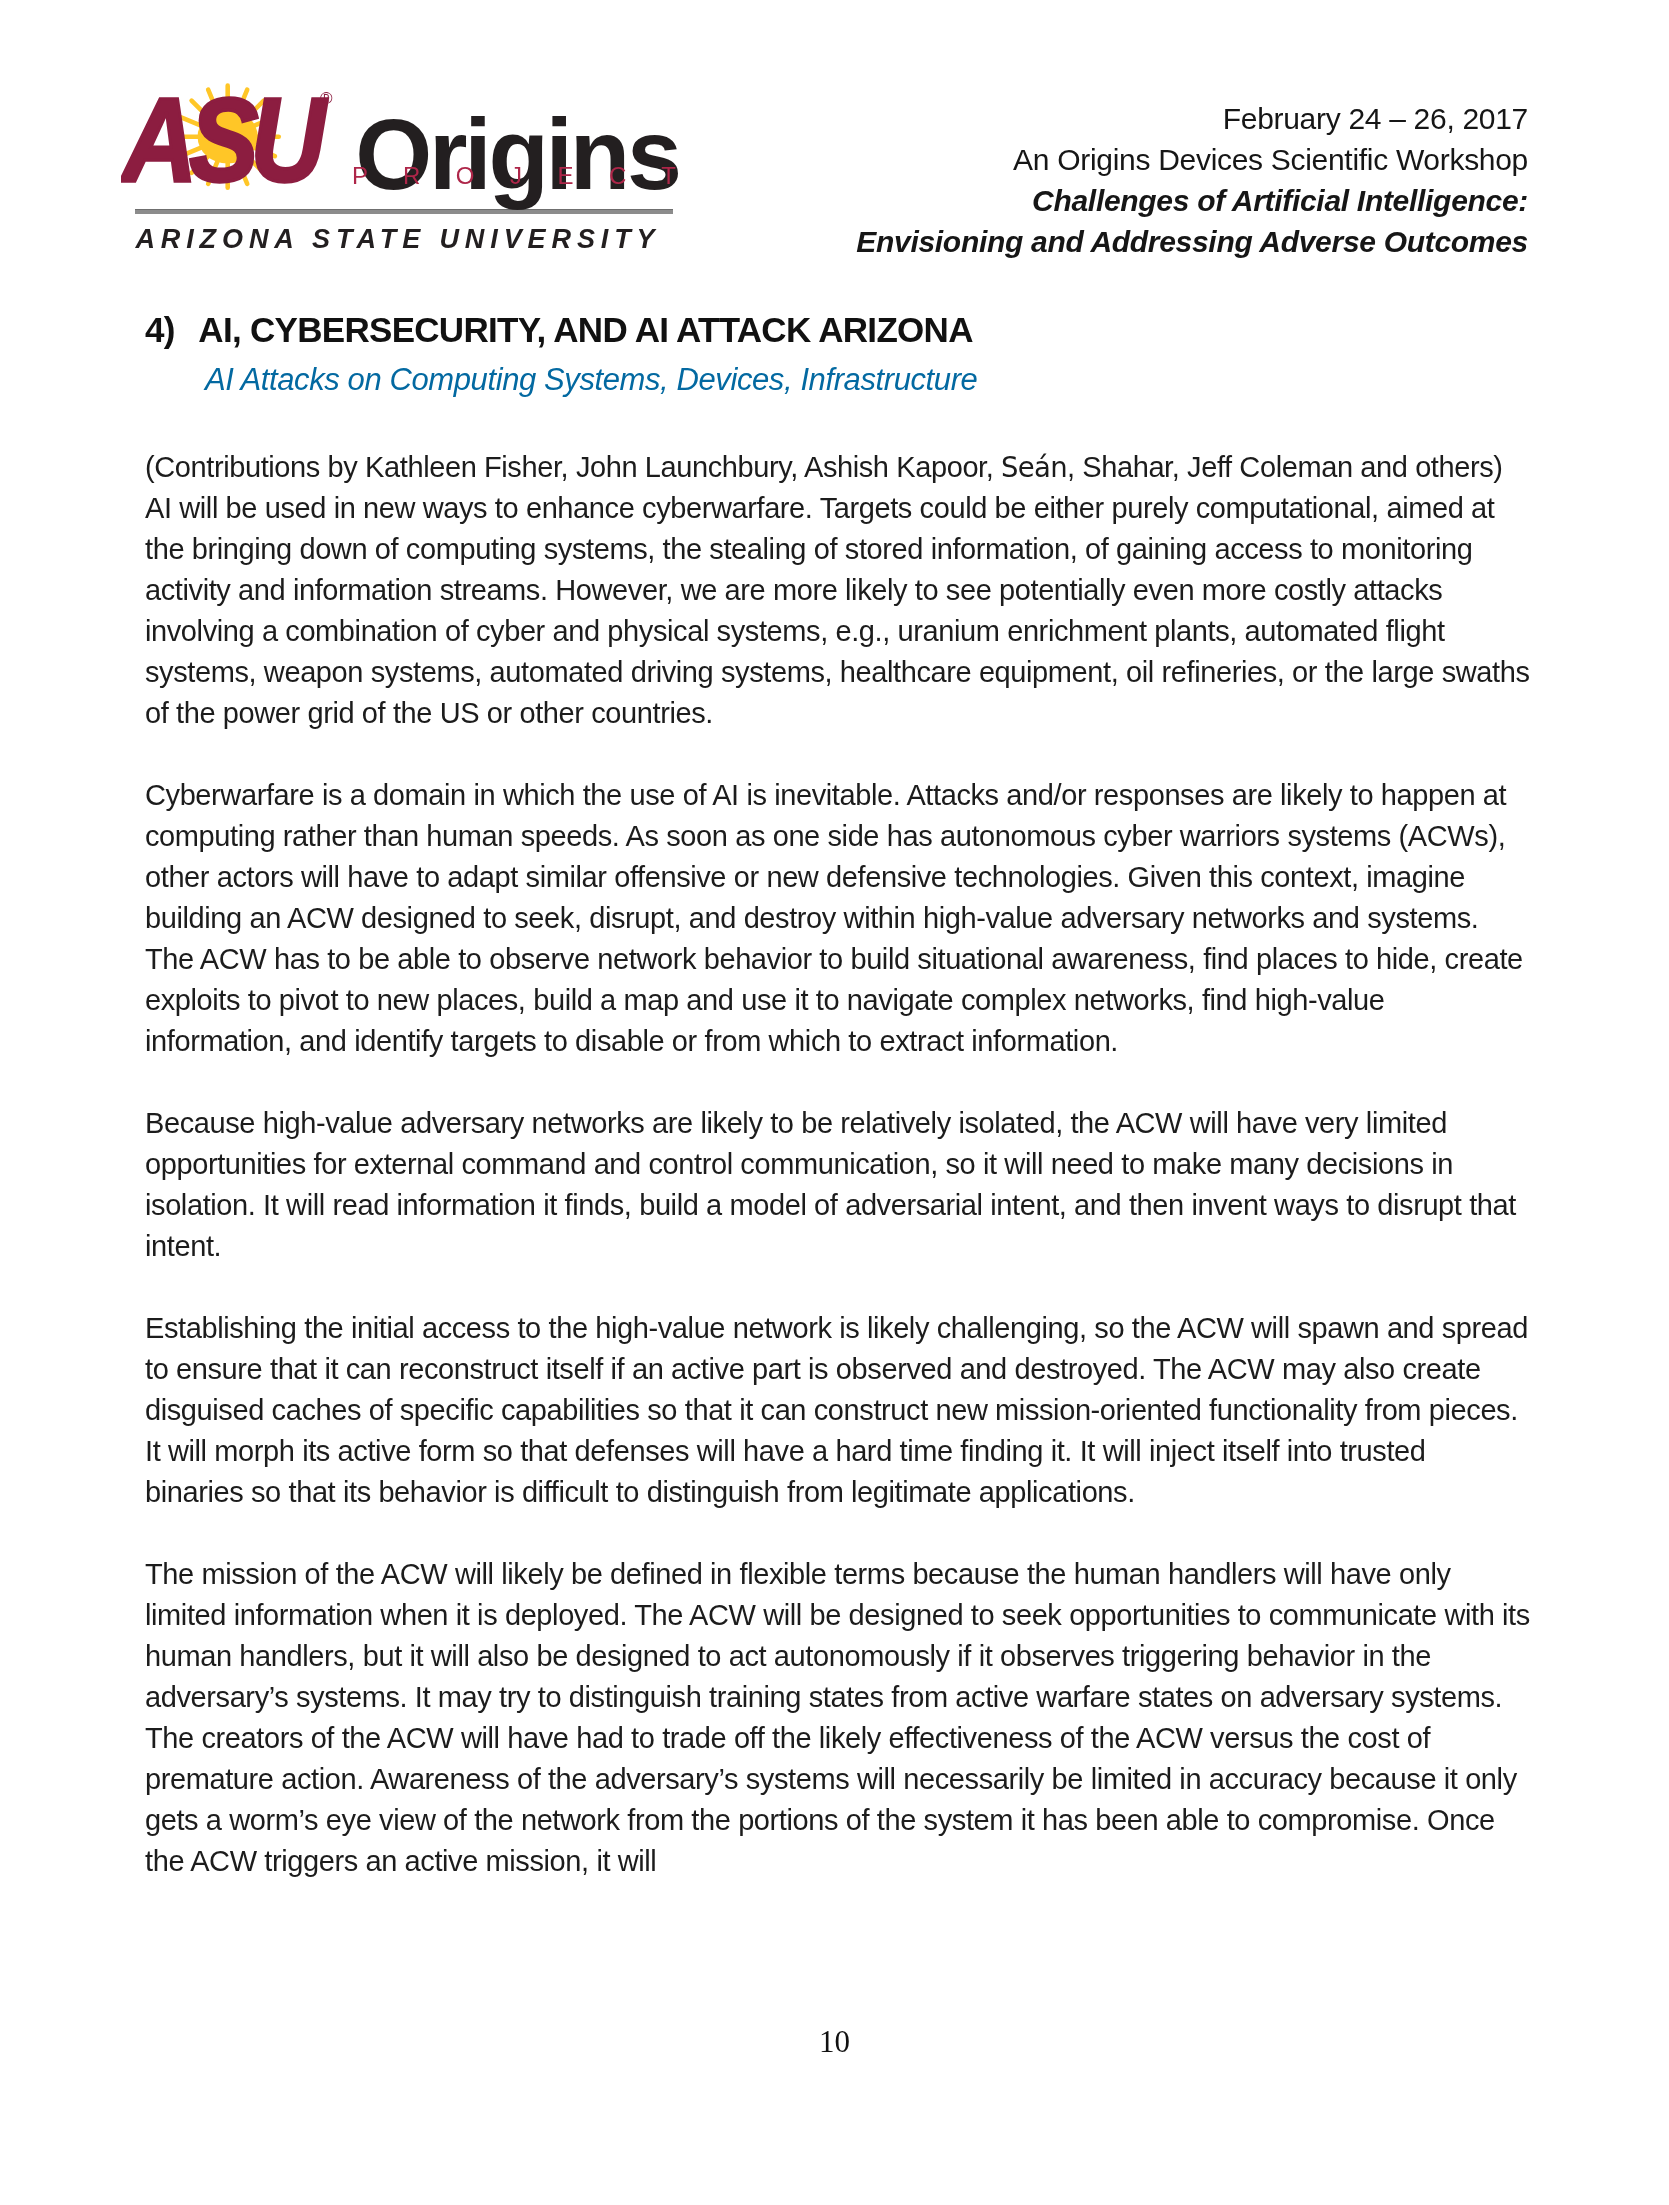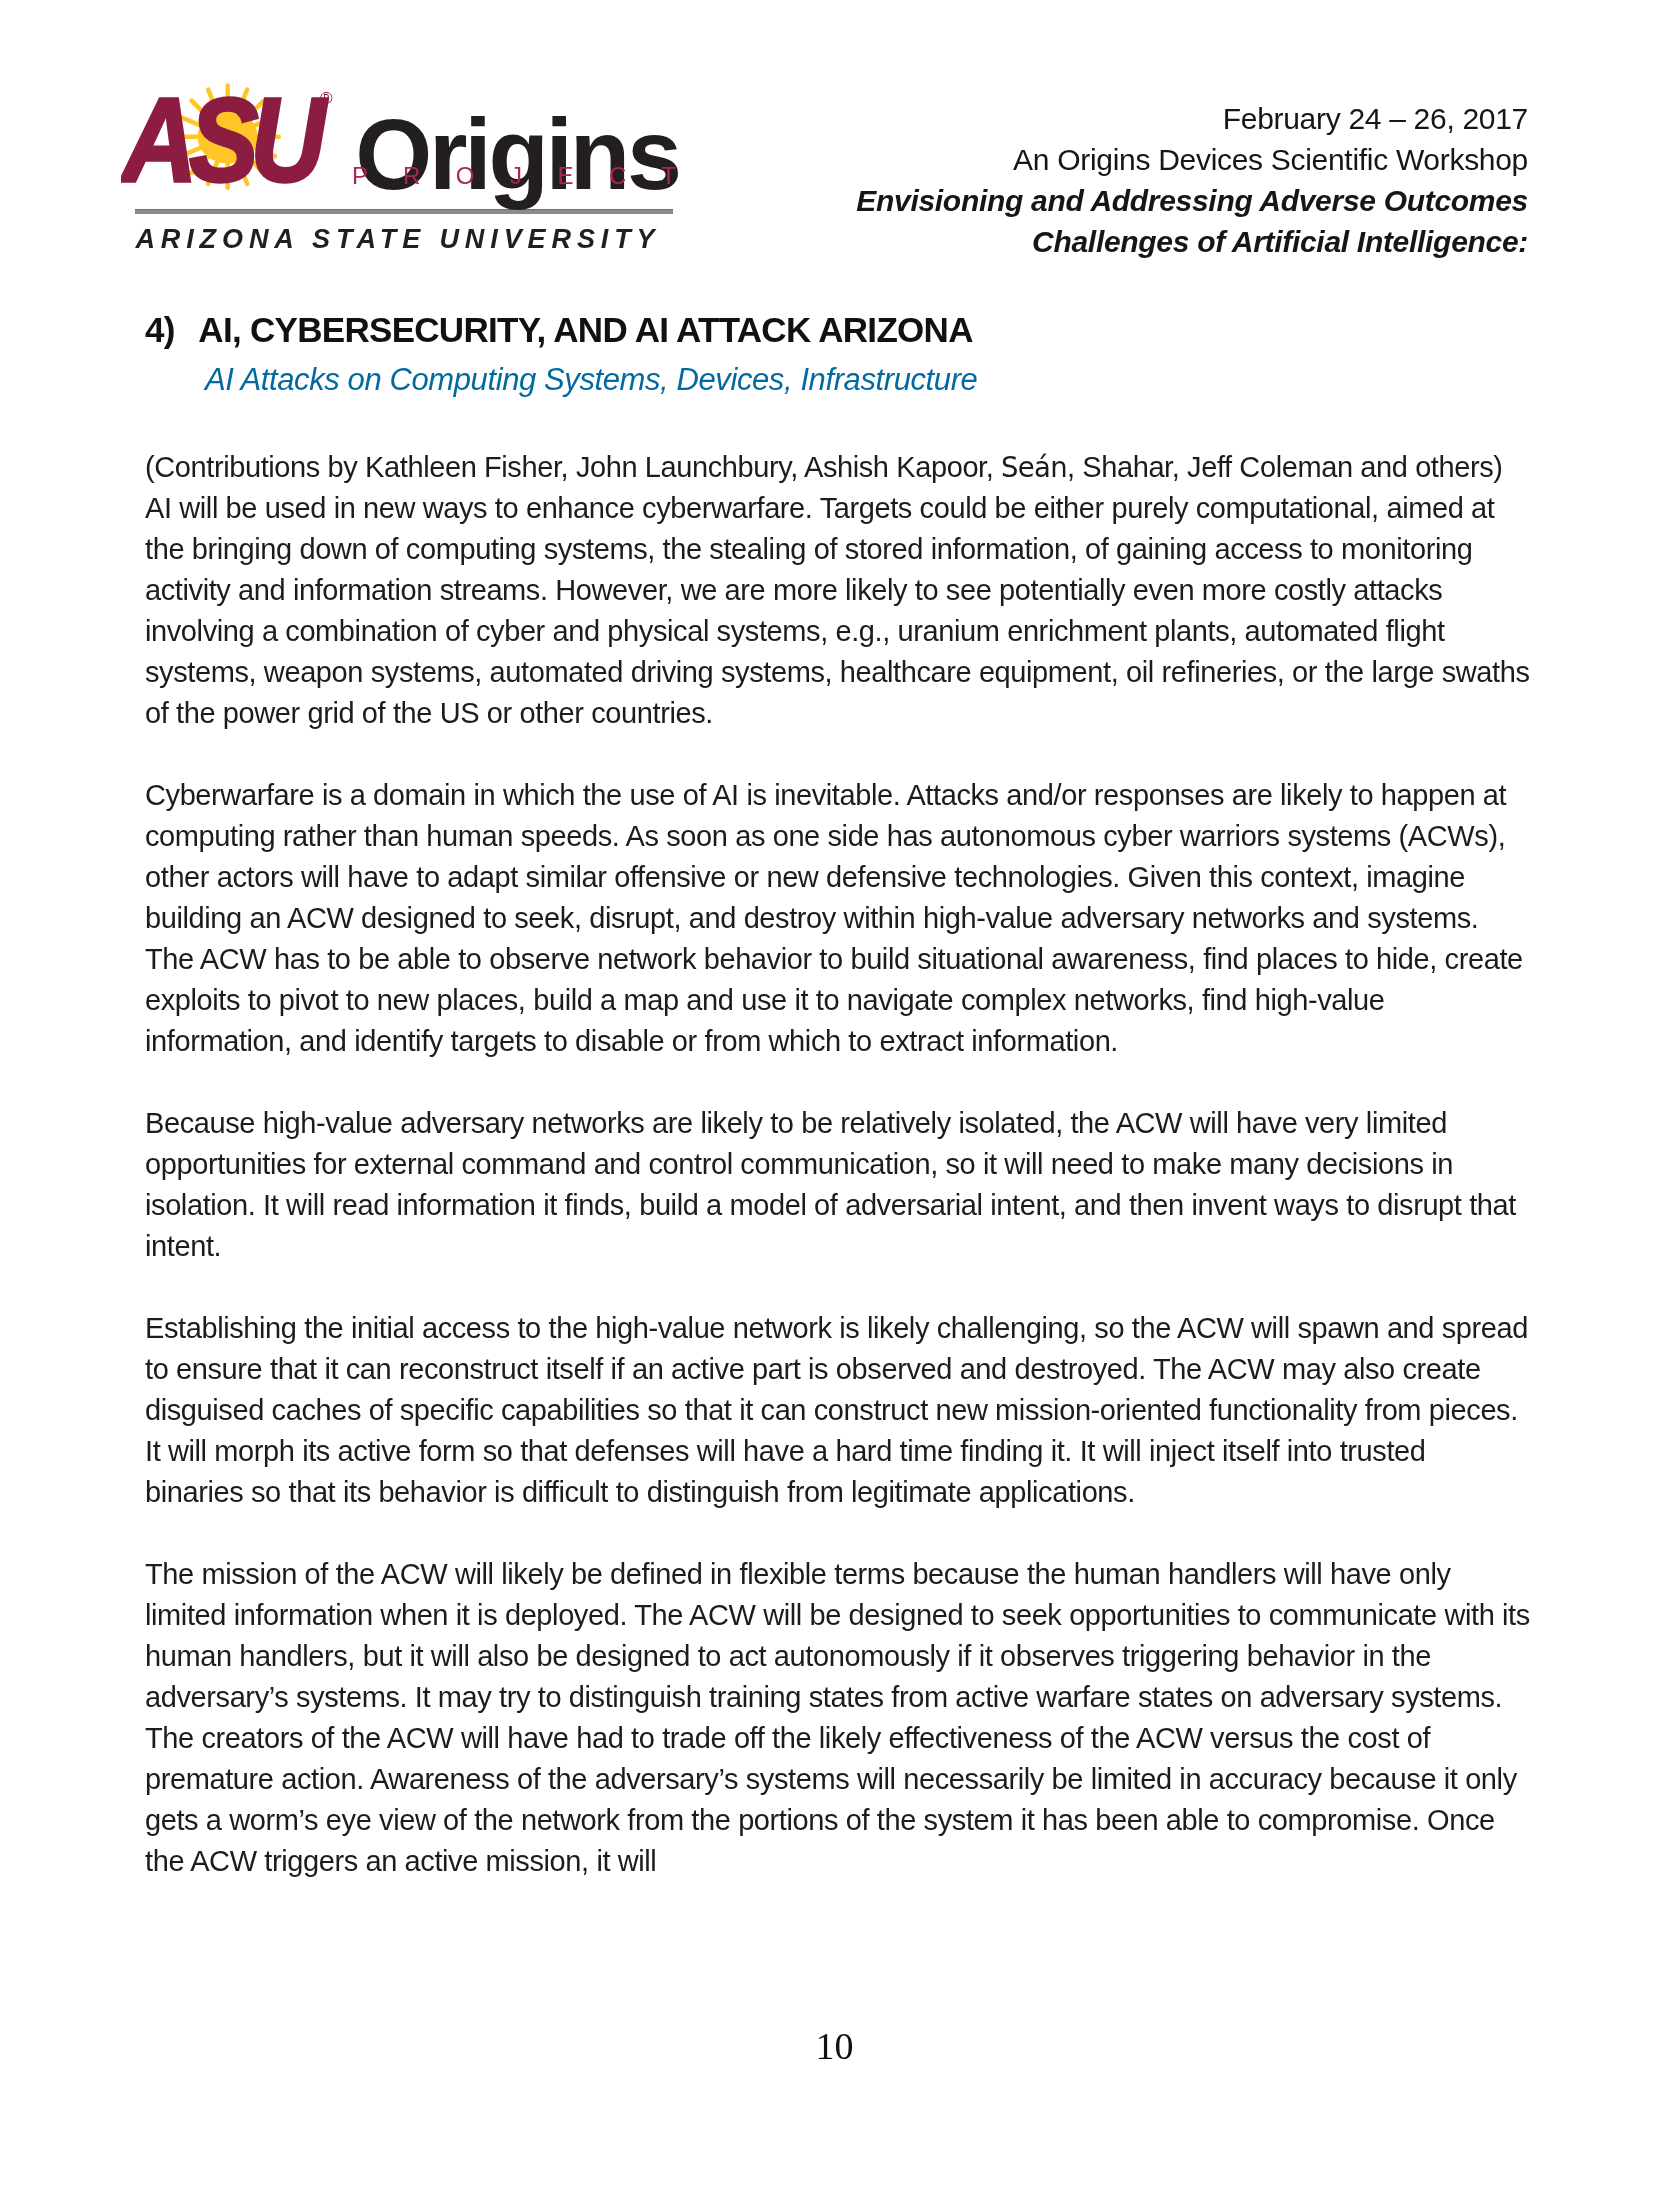--- a/index.html
+++ b/index.html
@@ -60,21 +60,21 @@
     line-height: 38px;
   }
   .contributions { margin-top: 48px; }
   .contrib-alt { font-family: "DejaVu Sans", sans-serif; font-size: 27.5px; letter-spacing: -0.7px; }
   .body-copy p { margin: 0 0 41px 0; }
 
   
   .page-number {
     position: absolute; left: 0; top: 2024px; width: 100%;
     text-align: center; font-family: "Liberation Serif", serif;
-    font-size: 38px; color: #111;
+    font-size: 31px; color: #111;
   }
   .bates {
     position: absolute; right: 14.4px; top: 2157px;
     font-size: 33px; color: #0a0a0a; letter-spacing: 0px;
   }
 </style>
 </head>
 <body>
 
 <div class="page">
@@ -107,22 +107,22 @@
       <div class="origins-word">Origins</div>
       <div class="project-word">P R O J E C T</div>
     </div>
     <div class="logo-rule"></div>
     <div class="university-word">ARIZONA STATE UNIVERSITY</div>
   </div>
 
   <div class="header-meta">
     <div class="wk-date">February 24 – 26, 2017</div>
     <div class="wk-sub">An Origins Devices Scientific Workshop</div>
+    <div class="wk-title">Challenges of Artificial Intelligence:</div>
     <div class="wk-title">Envisioning and Addressing Adverse Outcomes</div>
-    <div class="wk-title">Challenges of Artificial Intelligence:</div>
   </div>
 
   <div class="content">
     <div class="section-heading">
       <span class="section-number">4)</span>
       <span class="section-title">AI, CYBERSECURITY, AND AI ATTACK ARIZONA</span>
     </div>
     <div class="section-subtitle">AI Attacks on Computing Systems, Devices, Infrastructure</div>
 
     <div class="contributions"><span>(Contributions by Kathleen Fisher, John Launchbury, Ashish Kapoor, </span><span class="contrib-alt">Seán</span><span>, Shahar, Jeff Coleman and others)</span></div>

